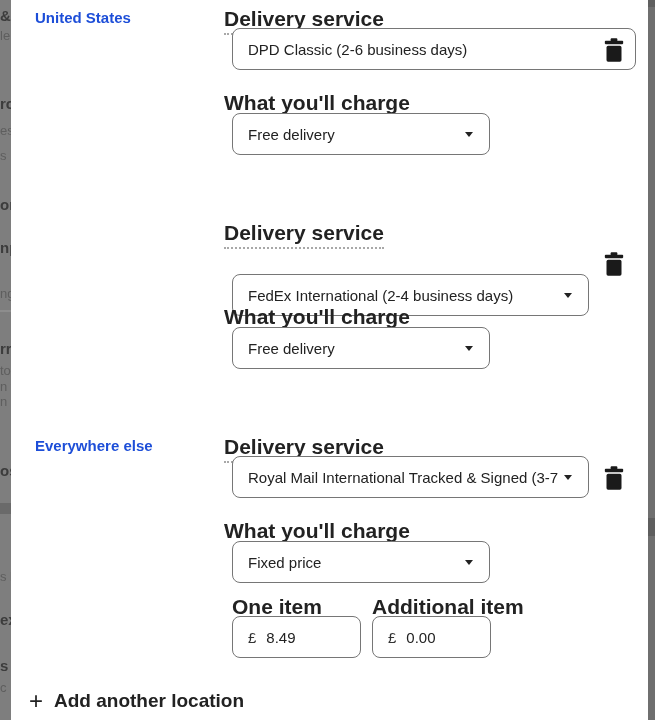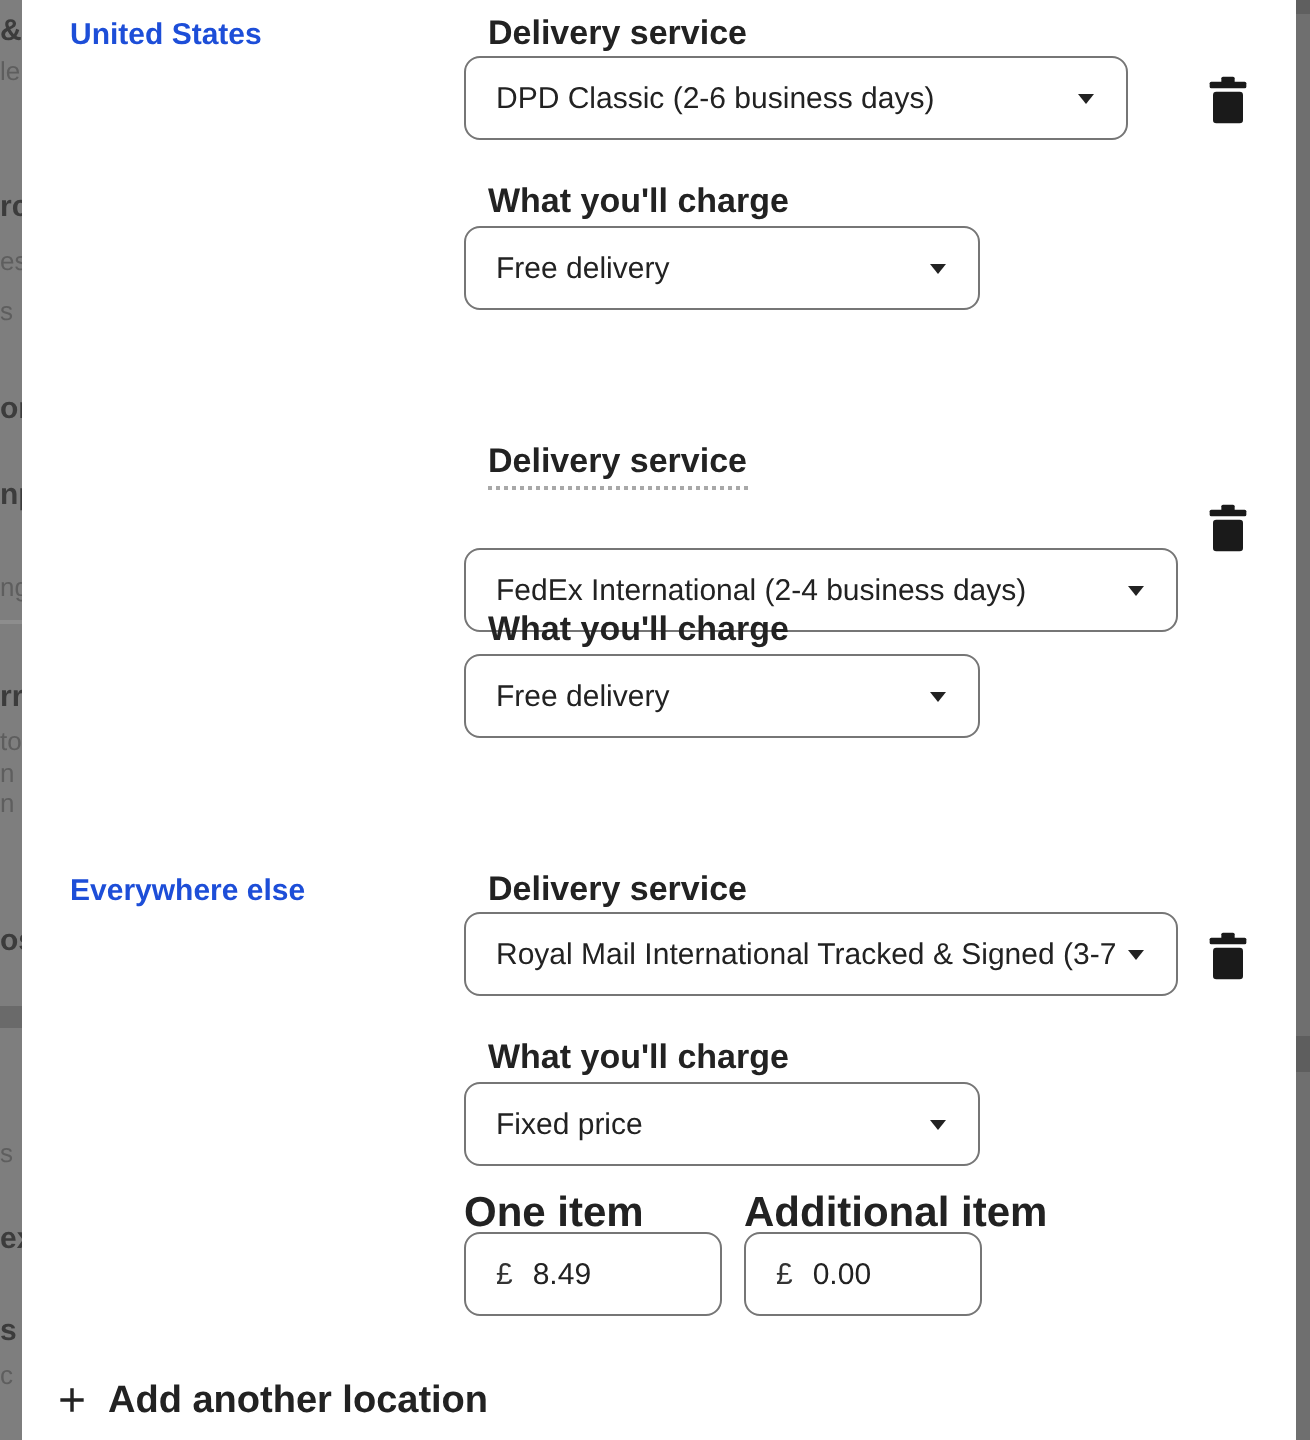--- a/index.html
+++ b/index.html
@@ -10,21 +10,21 @@
   
   .left-strip{position:absolute;left:0;top:0;width:11px;height:720px;background:#7e7e7e;overflow:hidden;z-index:5;}
   .right-strip{position:absolute;right:0;top:0;width:7px;height:720px;background:#6f6f6f;overflow:hidden;z-index:5;}
   .strip-frag{position:absolute;left:0;white-space:nowrap;line-height:1;}
   .strip-frag.bold{font-weight:700;font-size:15px;color:#3c3c3c;}
   .strip-frag.gray{font-weight:400;font-size:13px;color:#5e5e5e;}
   .strip-band{position:absolute;left:0;width:100%;}
 
   
   .loc-label{position:absolute;left:35px;font-size:15px;font-weight:700;color:#1d4ed8;}
-  .field-label{position:absolute;left:244px;font-size:17px;font-weight:700;color:#222;}
+  .field-label{position:absolute;left:224px;font-size:21px;font-weight:700;color:#222;}
   .dotted{border-bottom:2px dotted #a8a8a8;padding-bottom:3px;}
   .item-label{position:absolute;font-size:21px;font-weight:700;color:#222;}
 
   
   .select{
     position:absolute;height:42px;box-sizing:border-box;background:#fff;
     border:1px solid #767676;border-radius:8px;display:flex;align-items:center;
     padding:0 30px 0 15px;font-size:15px;color:#222;white-space:nowrap;overflow:hidden;
     cursor:pointer;
   }
@@ -78,21 +78,21 @@
       <span class="strip-frag gray" style="top: 681px;">c</span>
     </div>
 
   <div class="right-strip">
     <div class="strip-band" style="top:0;height:7px;background:#5f5f5f;"></div>
     <div class="strip-band" style="top:518px;height:18px;background:#5e5e5e;"></div>
   </div>
 
   <div class="loc-label" style="top:9px;">United States</div>
   <div class="field-label" style="top:7px;"><span class="dotted">Delivery service</span></div>
-  <div class="select" style="left:232px;top:28px;width:332px;" role="button">
+  <div class="select" style="left:232px;top:28px;width:404px;" role="button">
     <span class="val">DPD Classic (2-6 business days)</span>
     <span class="caret"></span>
   </div>
   <button class="trash-btn" style="top:38px;">
     <svg width="20" height="24" viewBox="0 0 24 28">
       <rect x="8" y="0" width="8" height="4" rx="1" fill="#1a1a1a"></rect>
       <rect x="1" y="3" width="22" height="4" rx="1" fill="#1a1a1a"></rect>
       <rect x="3" y="9" width="18" height="19" rx="2" fill="#1a1a1a"></rect>
     </svg>
   </button>

